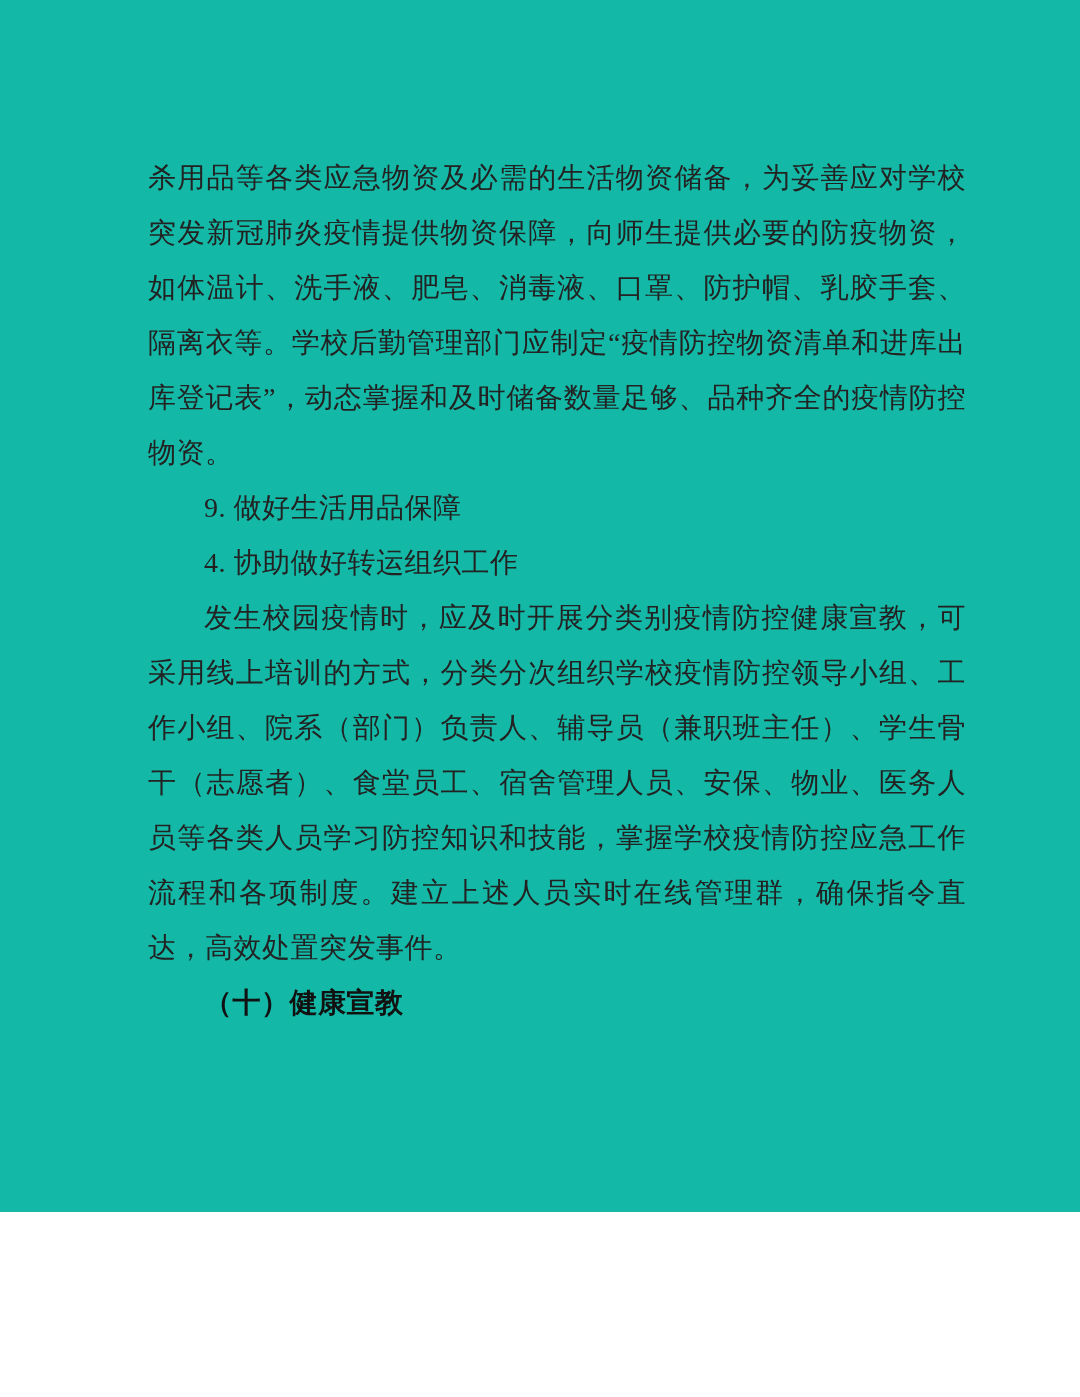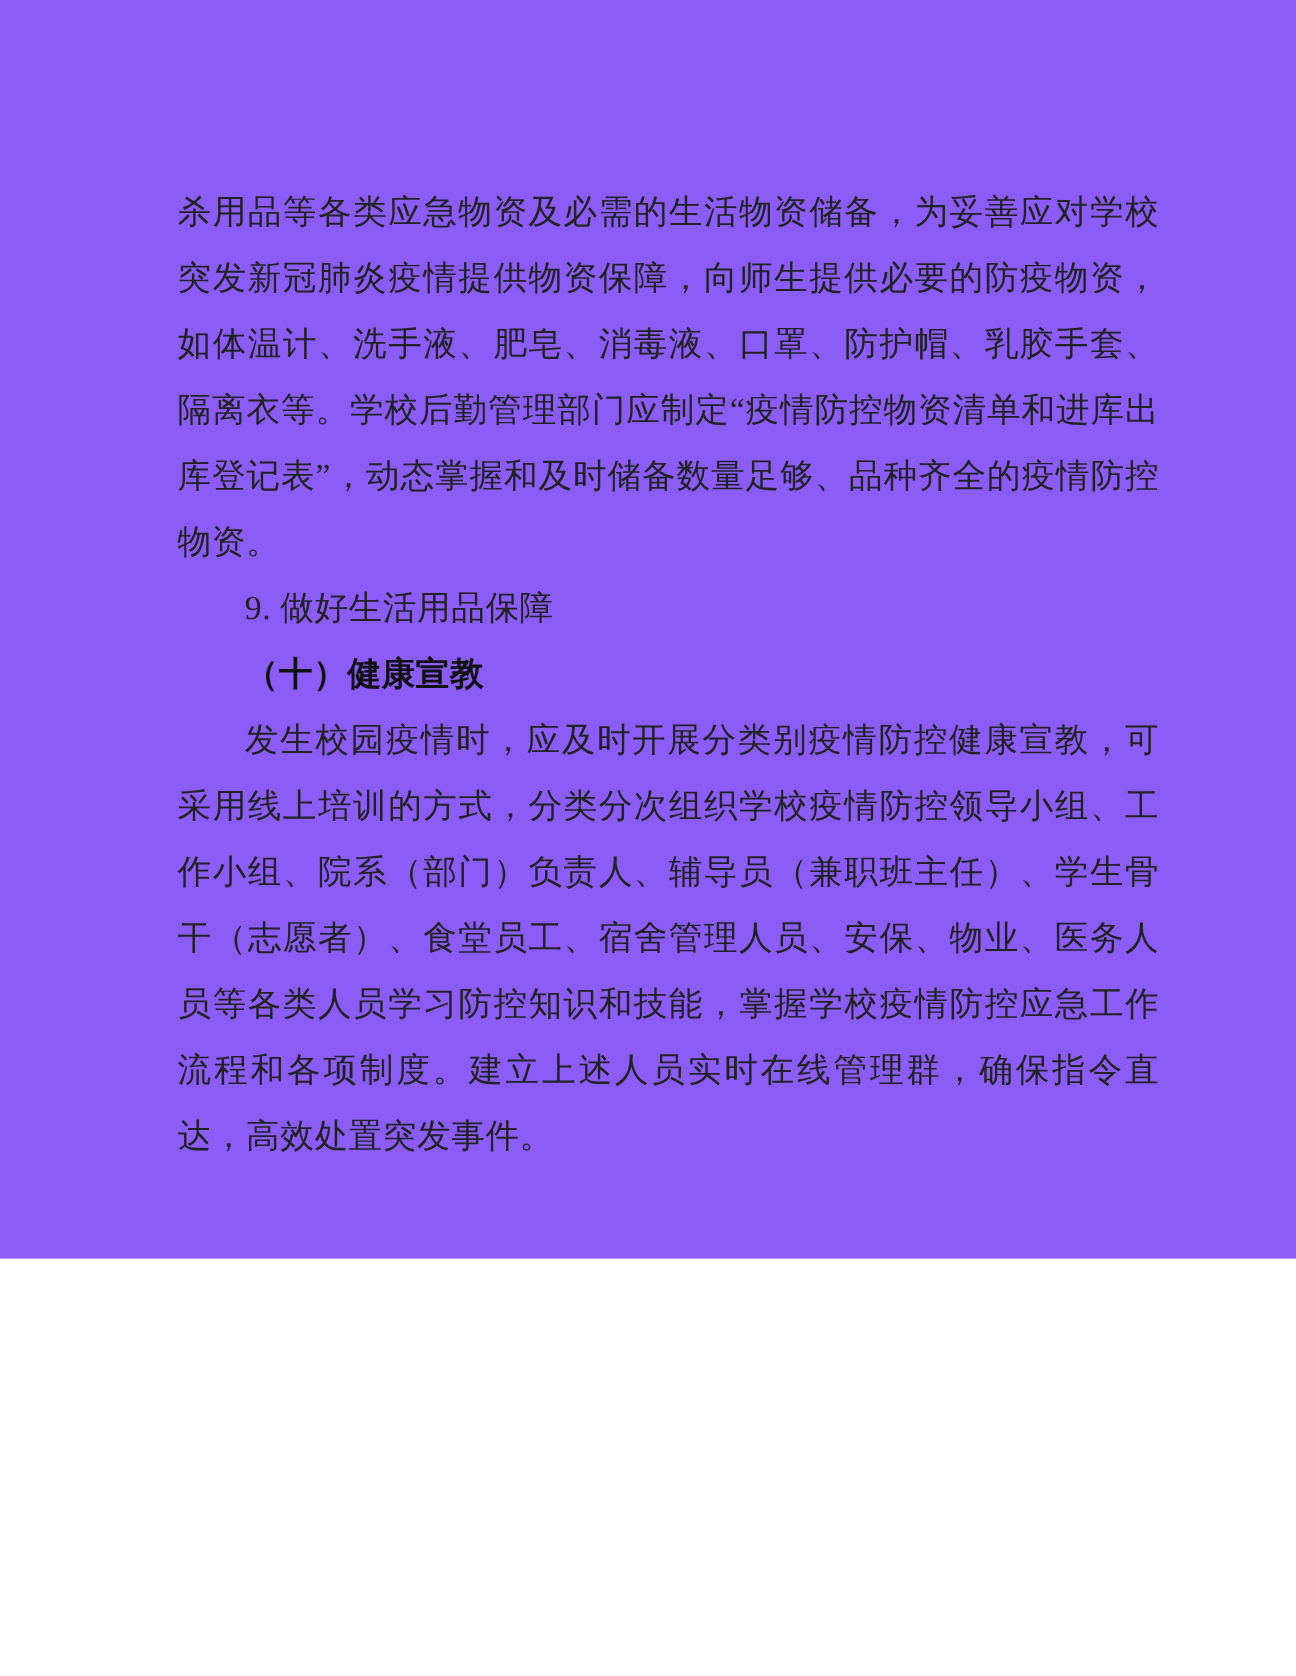--- a/index.html
+++ b/index.html
@@ -3,22 +3,22 @@
 <meta charset="utf-8">
 <style>
   html, body {
     margin: 0;
     padding: 0;
     background: #ffffff;
   }
   .page {
     position: relative;
     width: 1080px;
-    height: 1049px;
-    background: #8b5cf6;
+    height: 1212px;
+    background: #14b8a6;
     overflow: hidden;
     font-family: "Liberation Serif", "DejaVu Serif", serif;
     color: #222222;
   }
   .page-body {
     position: absolute;
     top: 150px;
     left: 148px;
     width: 818px;
   }
@@ -55,17 +55,18 @@
     font-family: "Liberation Serif", "DejaVu Serif", serif;
   }
 </style>
 </head>
 <body>
 
 <div class="page">
   <div class="page-body">
     <p class="para no-indent">杀用品等各类应急物资及必需的生活物资储备，为妥善应对学校突发新冠肺炎疫情提供物资保障，向师生提供必要的防疫物资，如体温计、洗手液、肥皂、消毒液、口罩、防护帽、乳胶手套、隔离衣等。学校后勤管理部门应制定“疫情防控物资清单和进库出库登记表”，动态掌握和及时储备数量足够、品种齐全的疫情防控物资。</p>
     <p class="para indent">9. 做好生活用品保障</p>
+    <p class="para indent">4. 协助做好转运组织工作</p>
+    <p class="para indent">发生校园疫情时，应及时开展分类别疫情防控健康宣教，可采用线上培训的方式，分类分次组织学校疫情防控领导小组、工作小组、院系（部门）负责人、辅导员（兼职班主任）、学生骨干（志愿者）、食堂员工、宿舍管理人员、安保、物业、医务人员等各类人员学习防控知识和技能，掌握学校疫情防控应急工作流程和各项制度。建立上述人员实时在线管理群，确保指令直达，高效处置突发事件。</p>
     <p class="para indent section-heading">（十）健康宣教</p>
-    <p class="para indent">发生校园疫情时，应及时开展分类别疫情防控健康宣教，可采用线上培训的方式，分类分次组织学校疫情防控领导小组、工作小组、院系（部门）负责人、辅导员（兼职班主任）、学生骨干（志愿者）、食堂员工、宿舍管理人员、安保、物业、医务人员等各类人员学习防控知识和技能，掌握学校疫情防控应急工作流程和各项制度。建立上述人员实时在线管理群，确保指令直达，高效处置突发事件。</p>
   </div>
   <div class="page-number">91</div>
 </div>
 
 </body></html>

